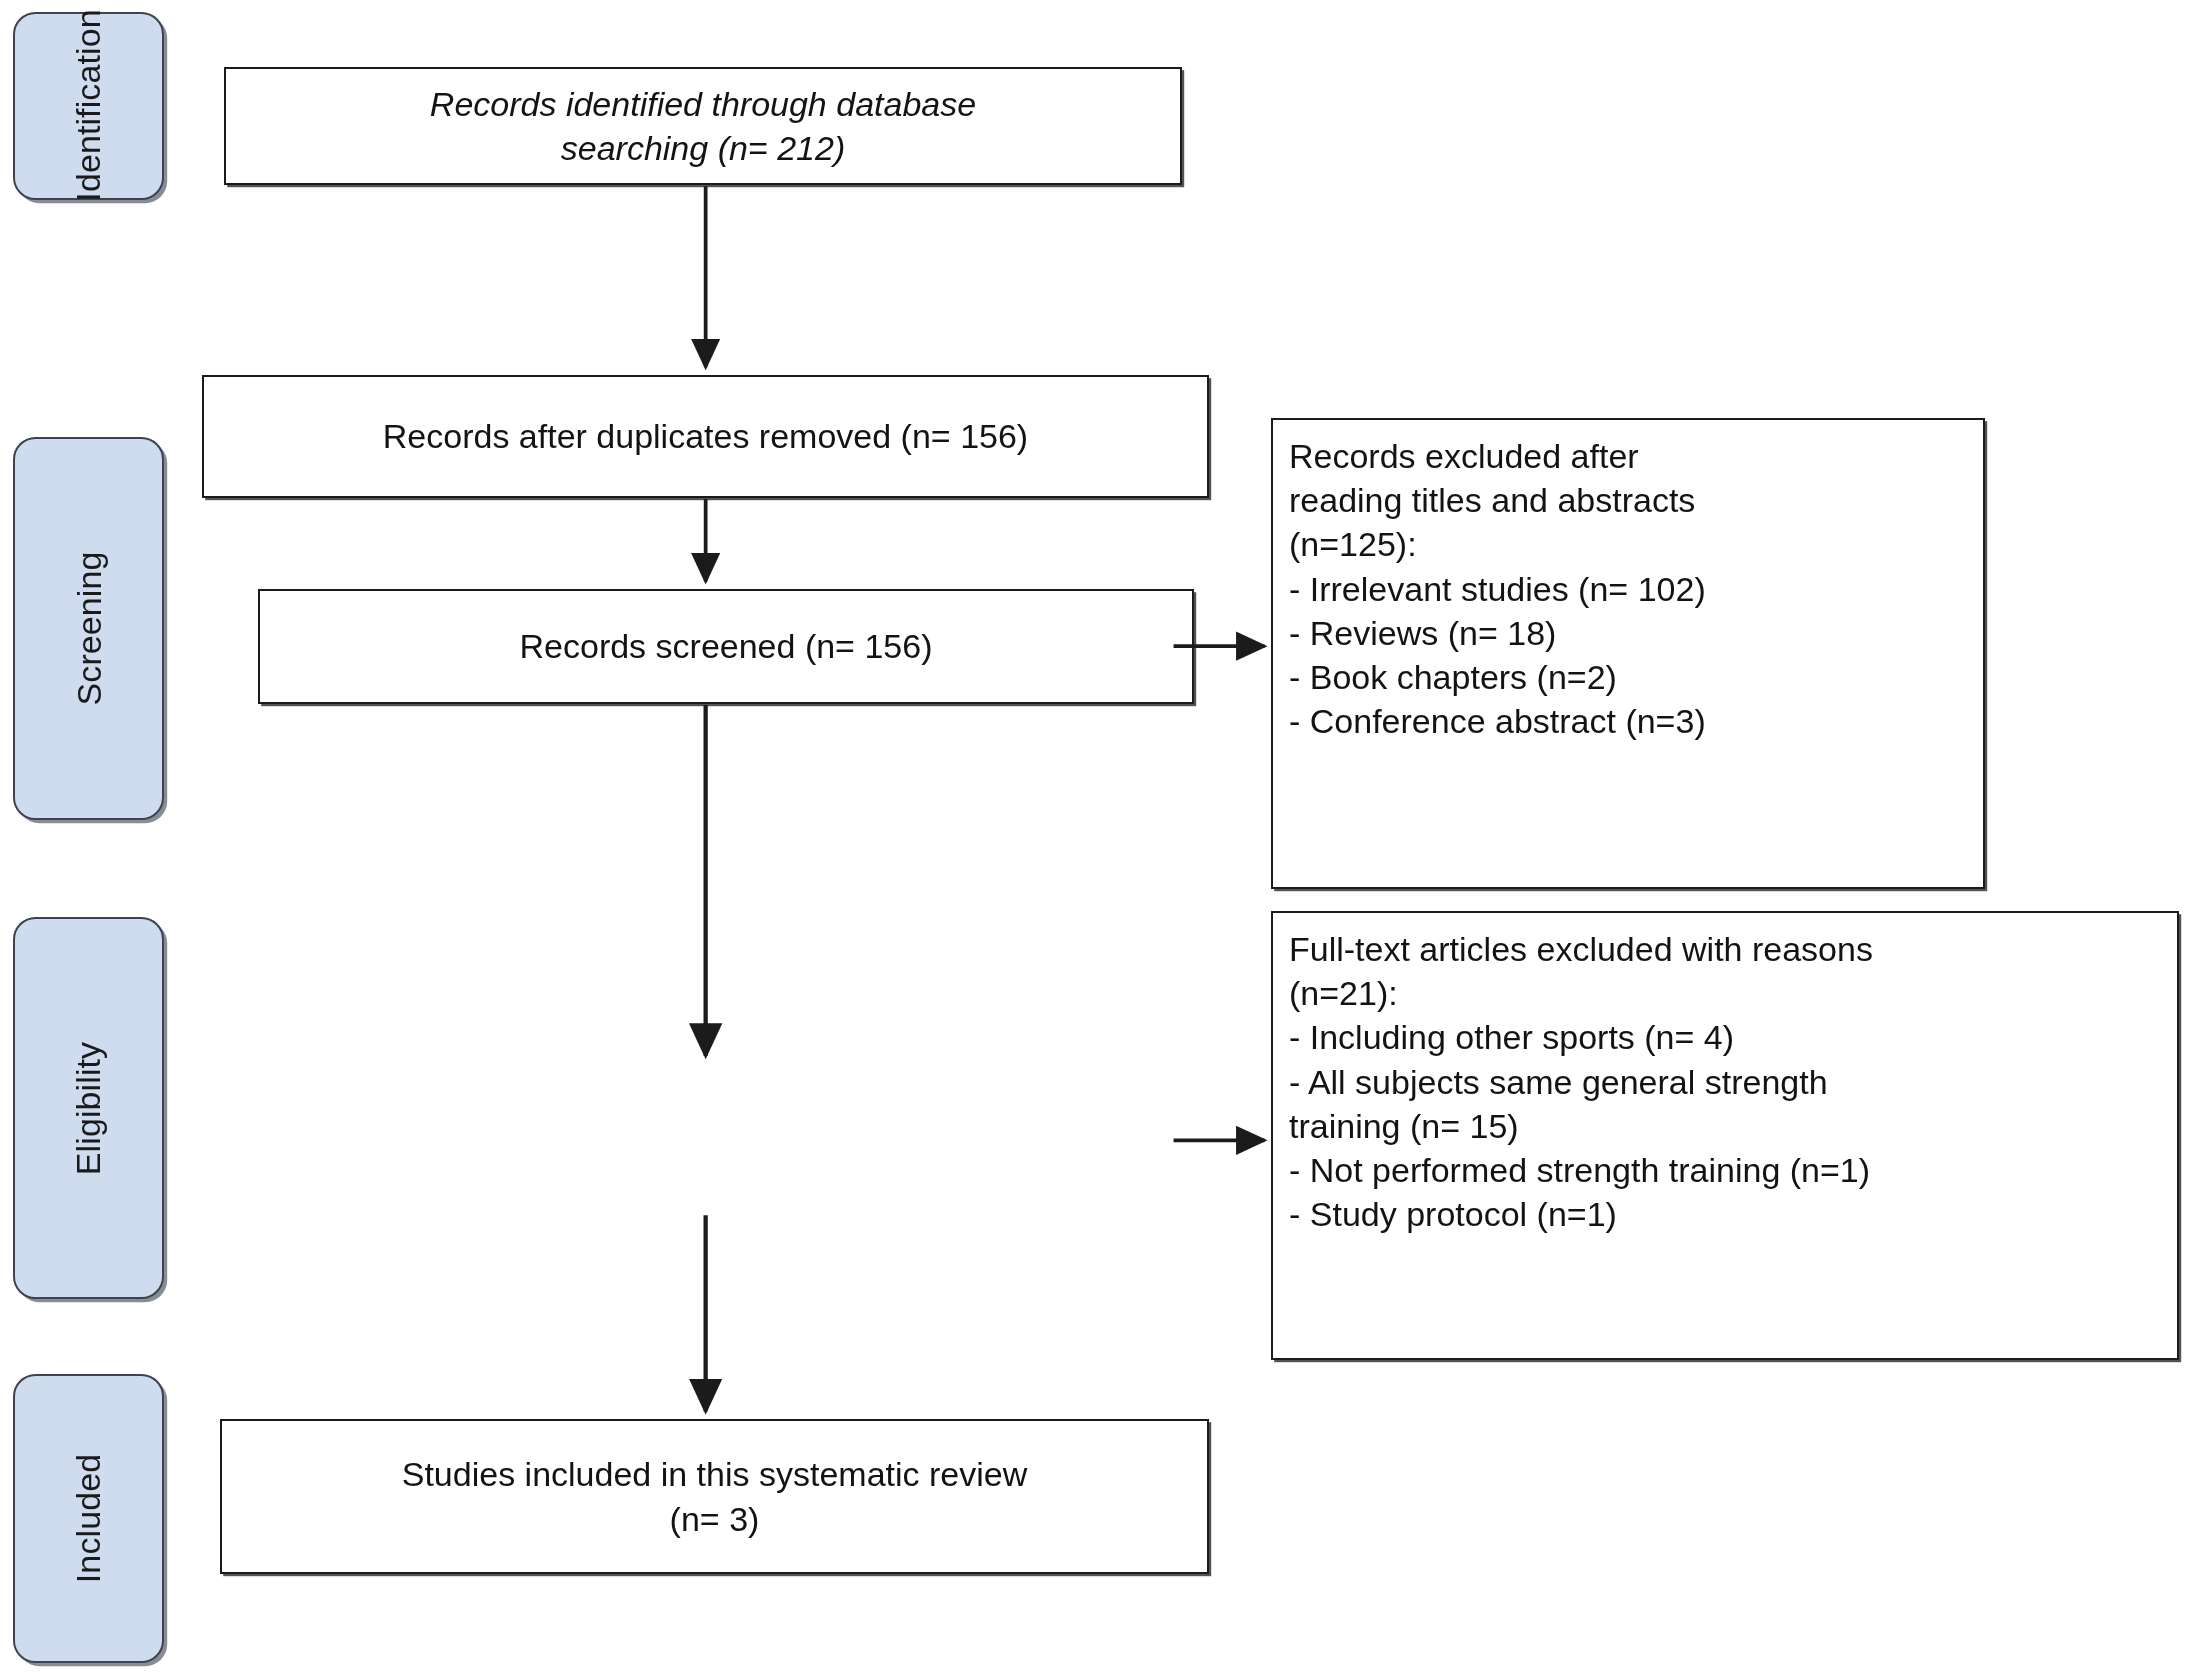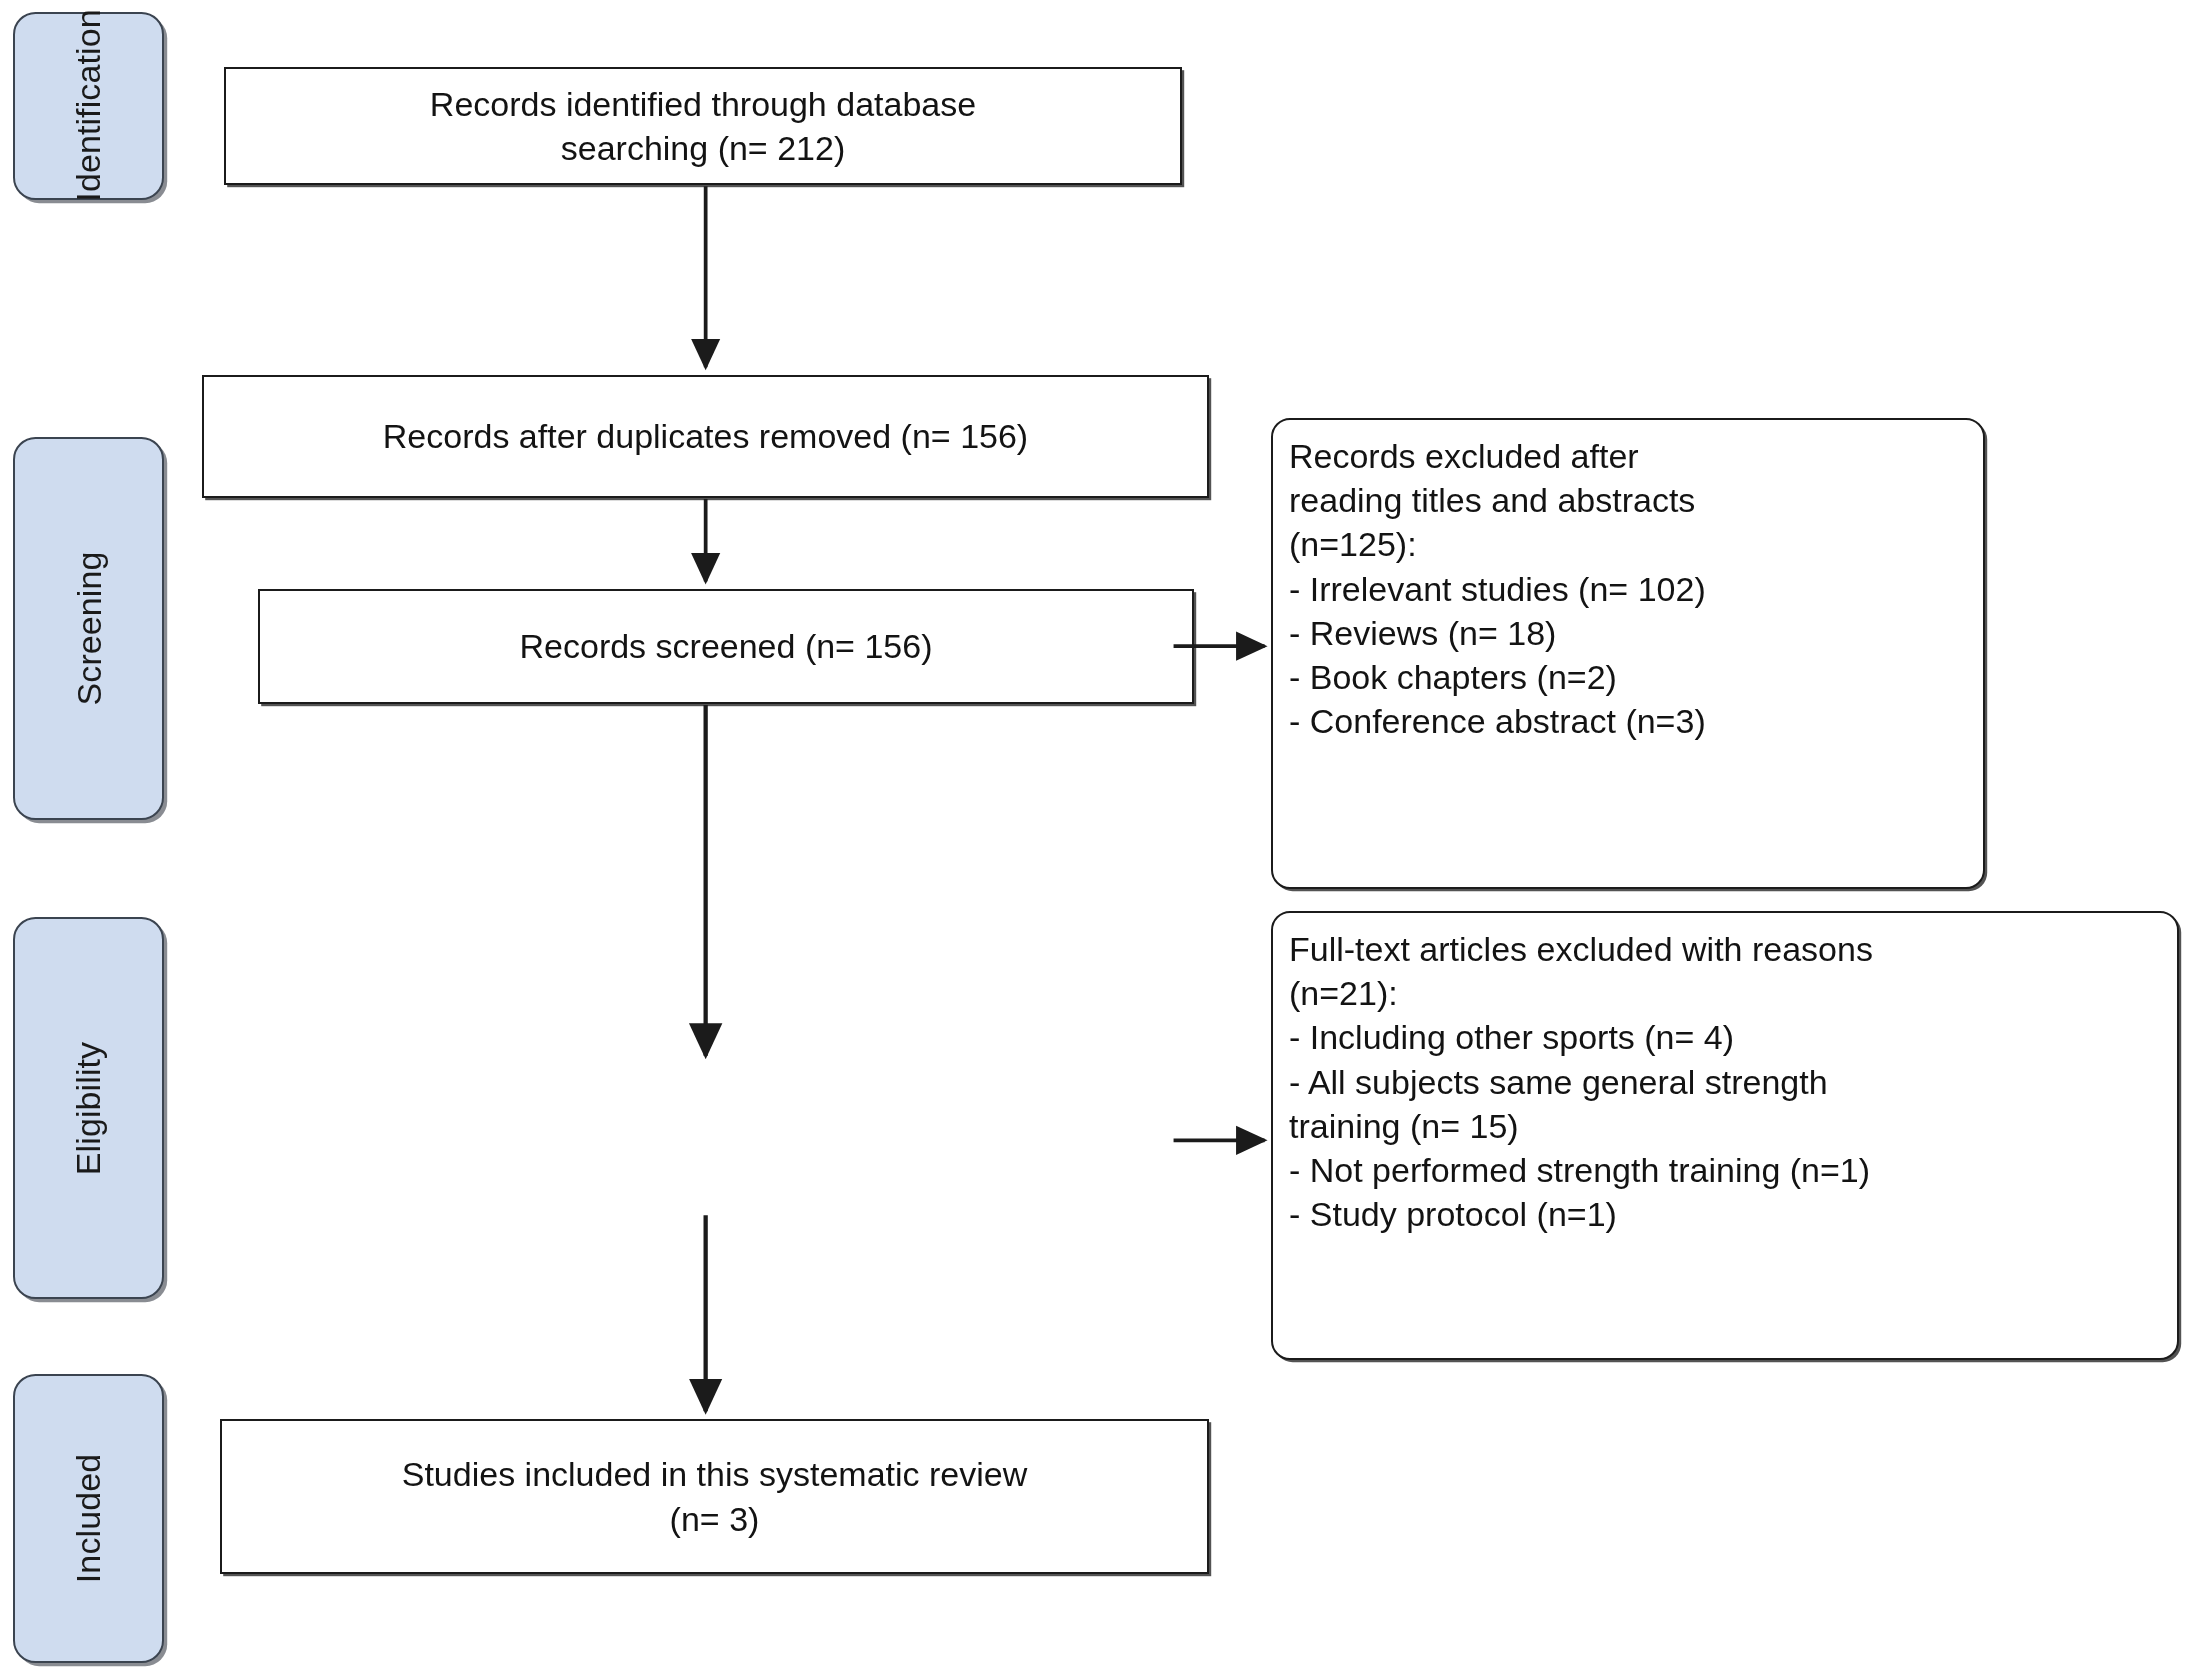--- a/index.html
+++ b/index.html
@@ -52,21 +52,20 @@
     font-size: 34px;
     line-height: 1.30;
     color: #131313;
     text-align: center;
     white-space: pre-line;
   }
   .flow-box.align-left {
     justify-content: flex-start;
     align-items: flex-start;
     padding: 14px 14px 12px 16px;
-    border-radius: 19px;
   }
   .flow-box.align-left .box-text {
     text-align: left;
   }
 
   
   #connectors {
     position: absolute;
     left: 0;
     top: 0;
@@ -89,21 +88,21 @@
   </div>
 
   <div class="phase-tab" style="left:13px; top:917px; width:151px; height:382px;">
     <span class="phase-label">Eligibility</span>
   </div>
 
   <div class="phase-tab" style="left:13px; top:1374px; width:151px; height:289px;">
     <span class="phase-label">Included</span>
   </div>
 
-  <div class="flow-box" style="left:224px; top:67px; width:958px; height:118px;">
+  <div class="flow-box" style="left:224px; top:67px; width:958px; height:118px;font-style:italic;">
     <span class="box-text">Records identified through database
 searching (n= 212)</span>
   </div>
 
   <div class="flow-box" style="left:202px; top:375px; width:1007px; height:123px;justify-content:center;">
     <span class="box-text">Records after duplicates removed (n= 156)</span>
   </div>
 
   <div class="flow-box" style="left:238px; top:589px; width:936px; height:115px;margin-left:20px;">
     <span class="box-text">Records screened (n= 156)</span>

